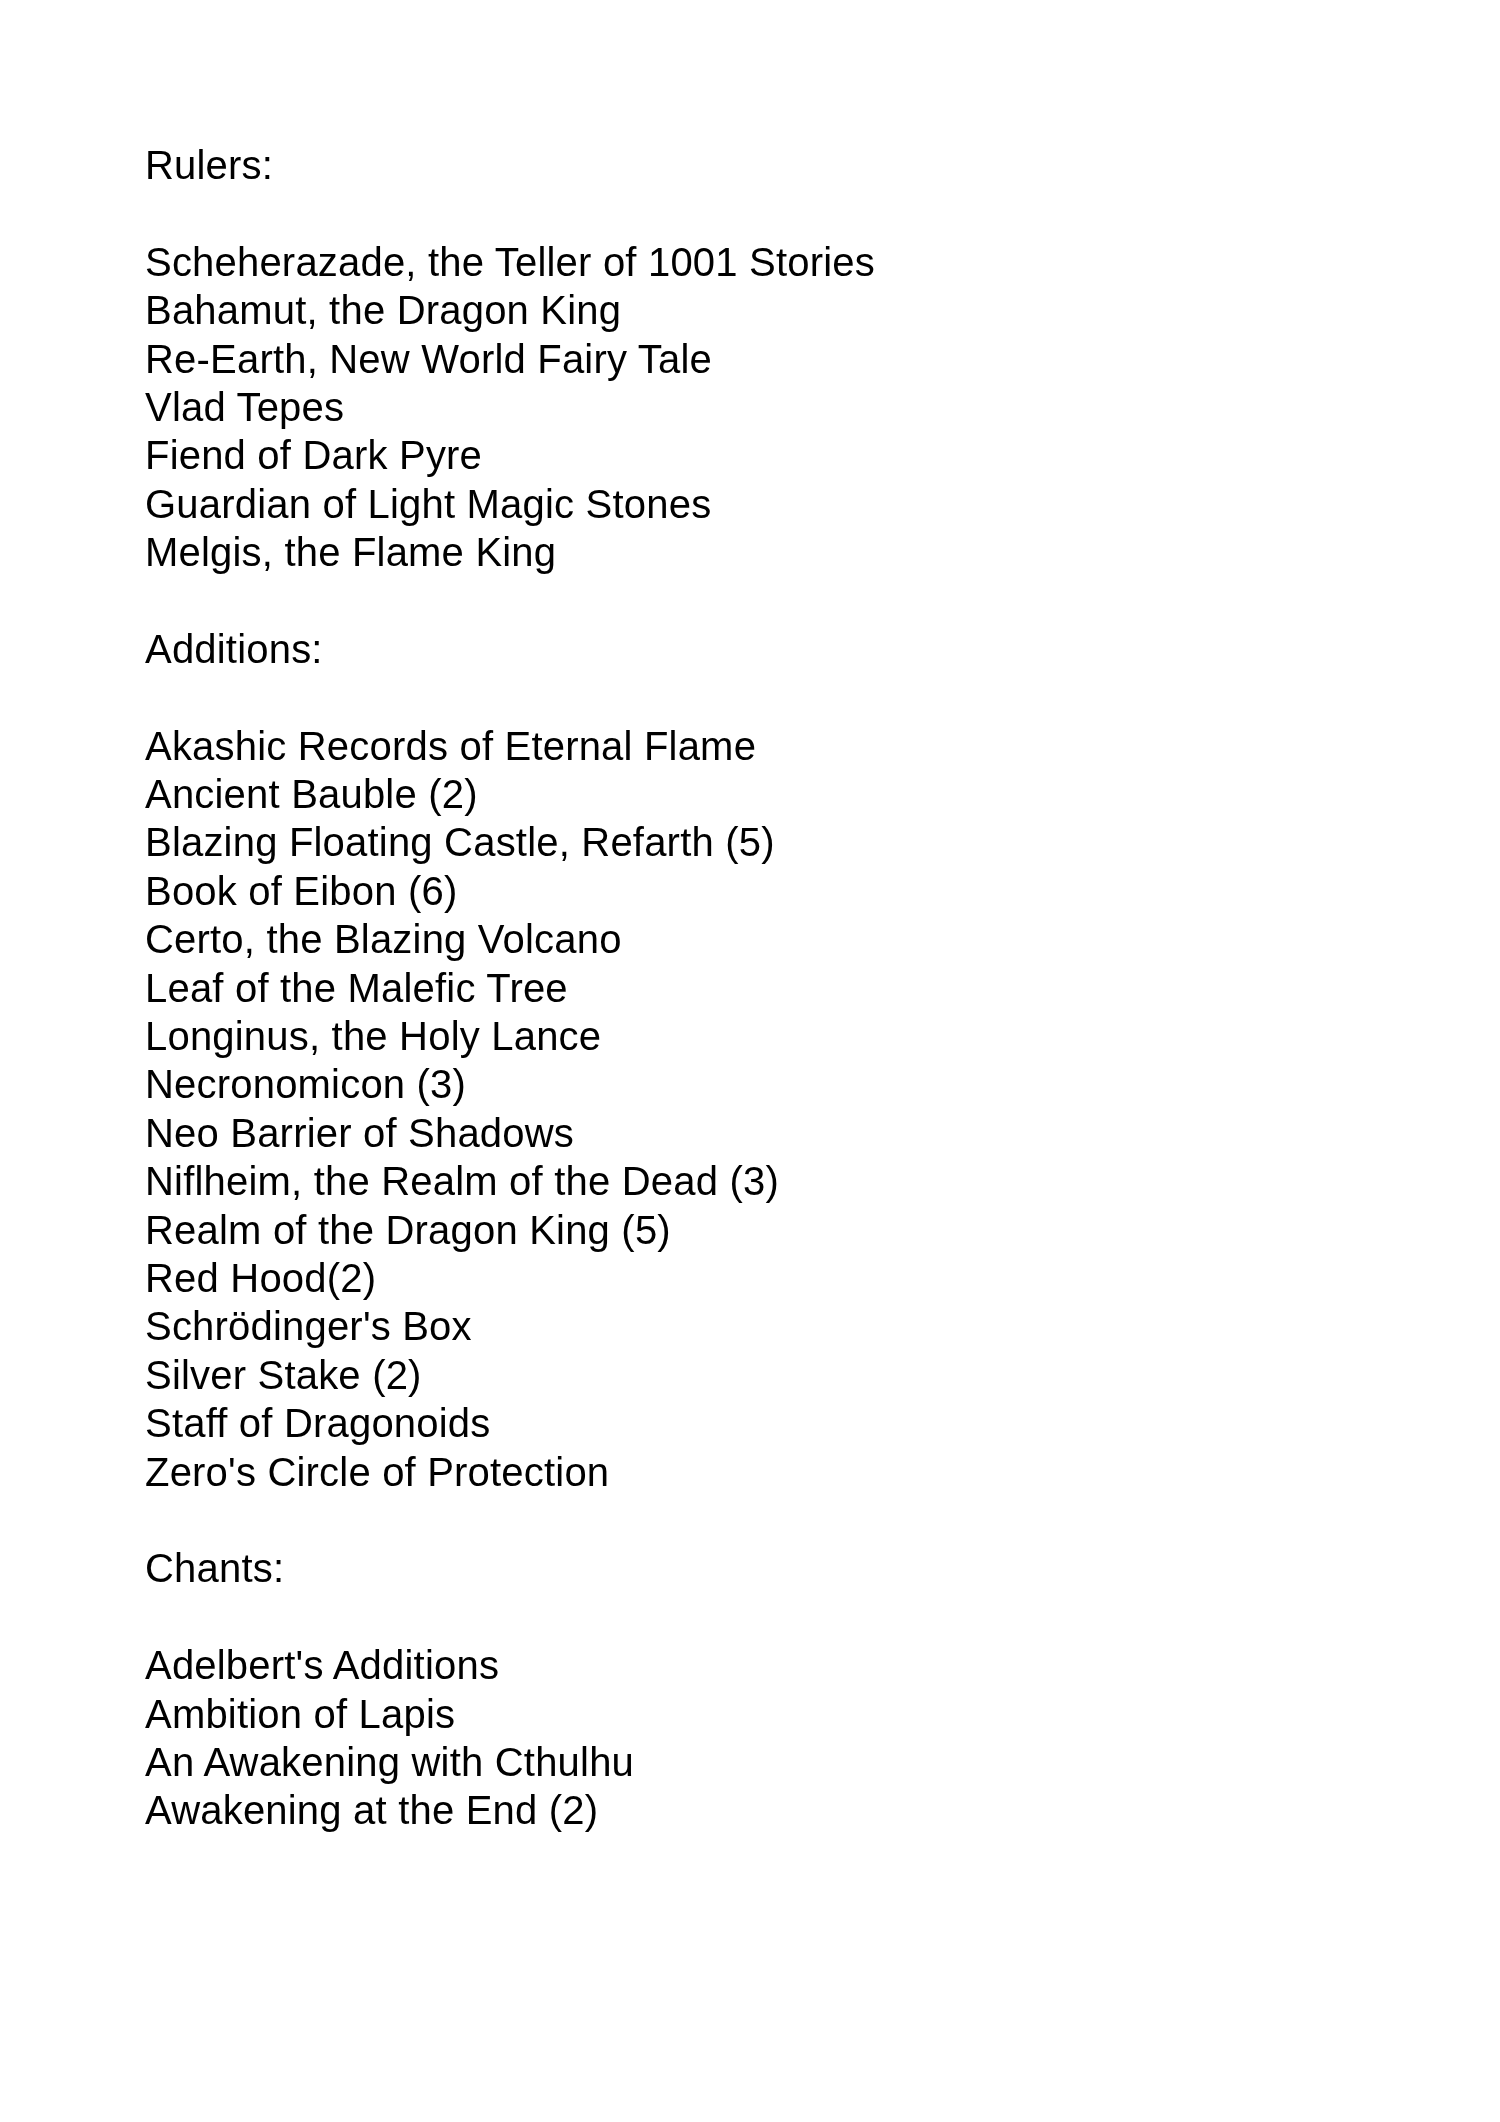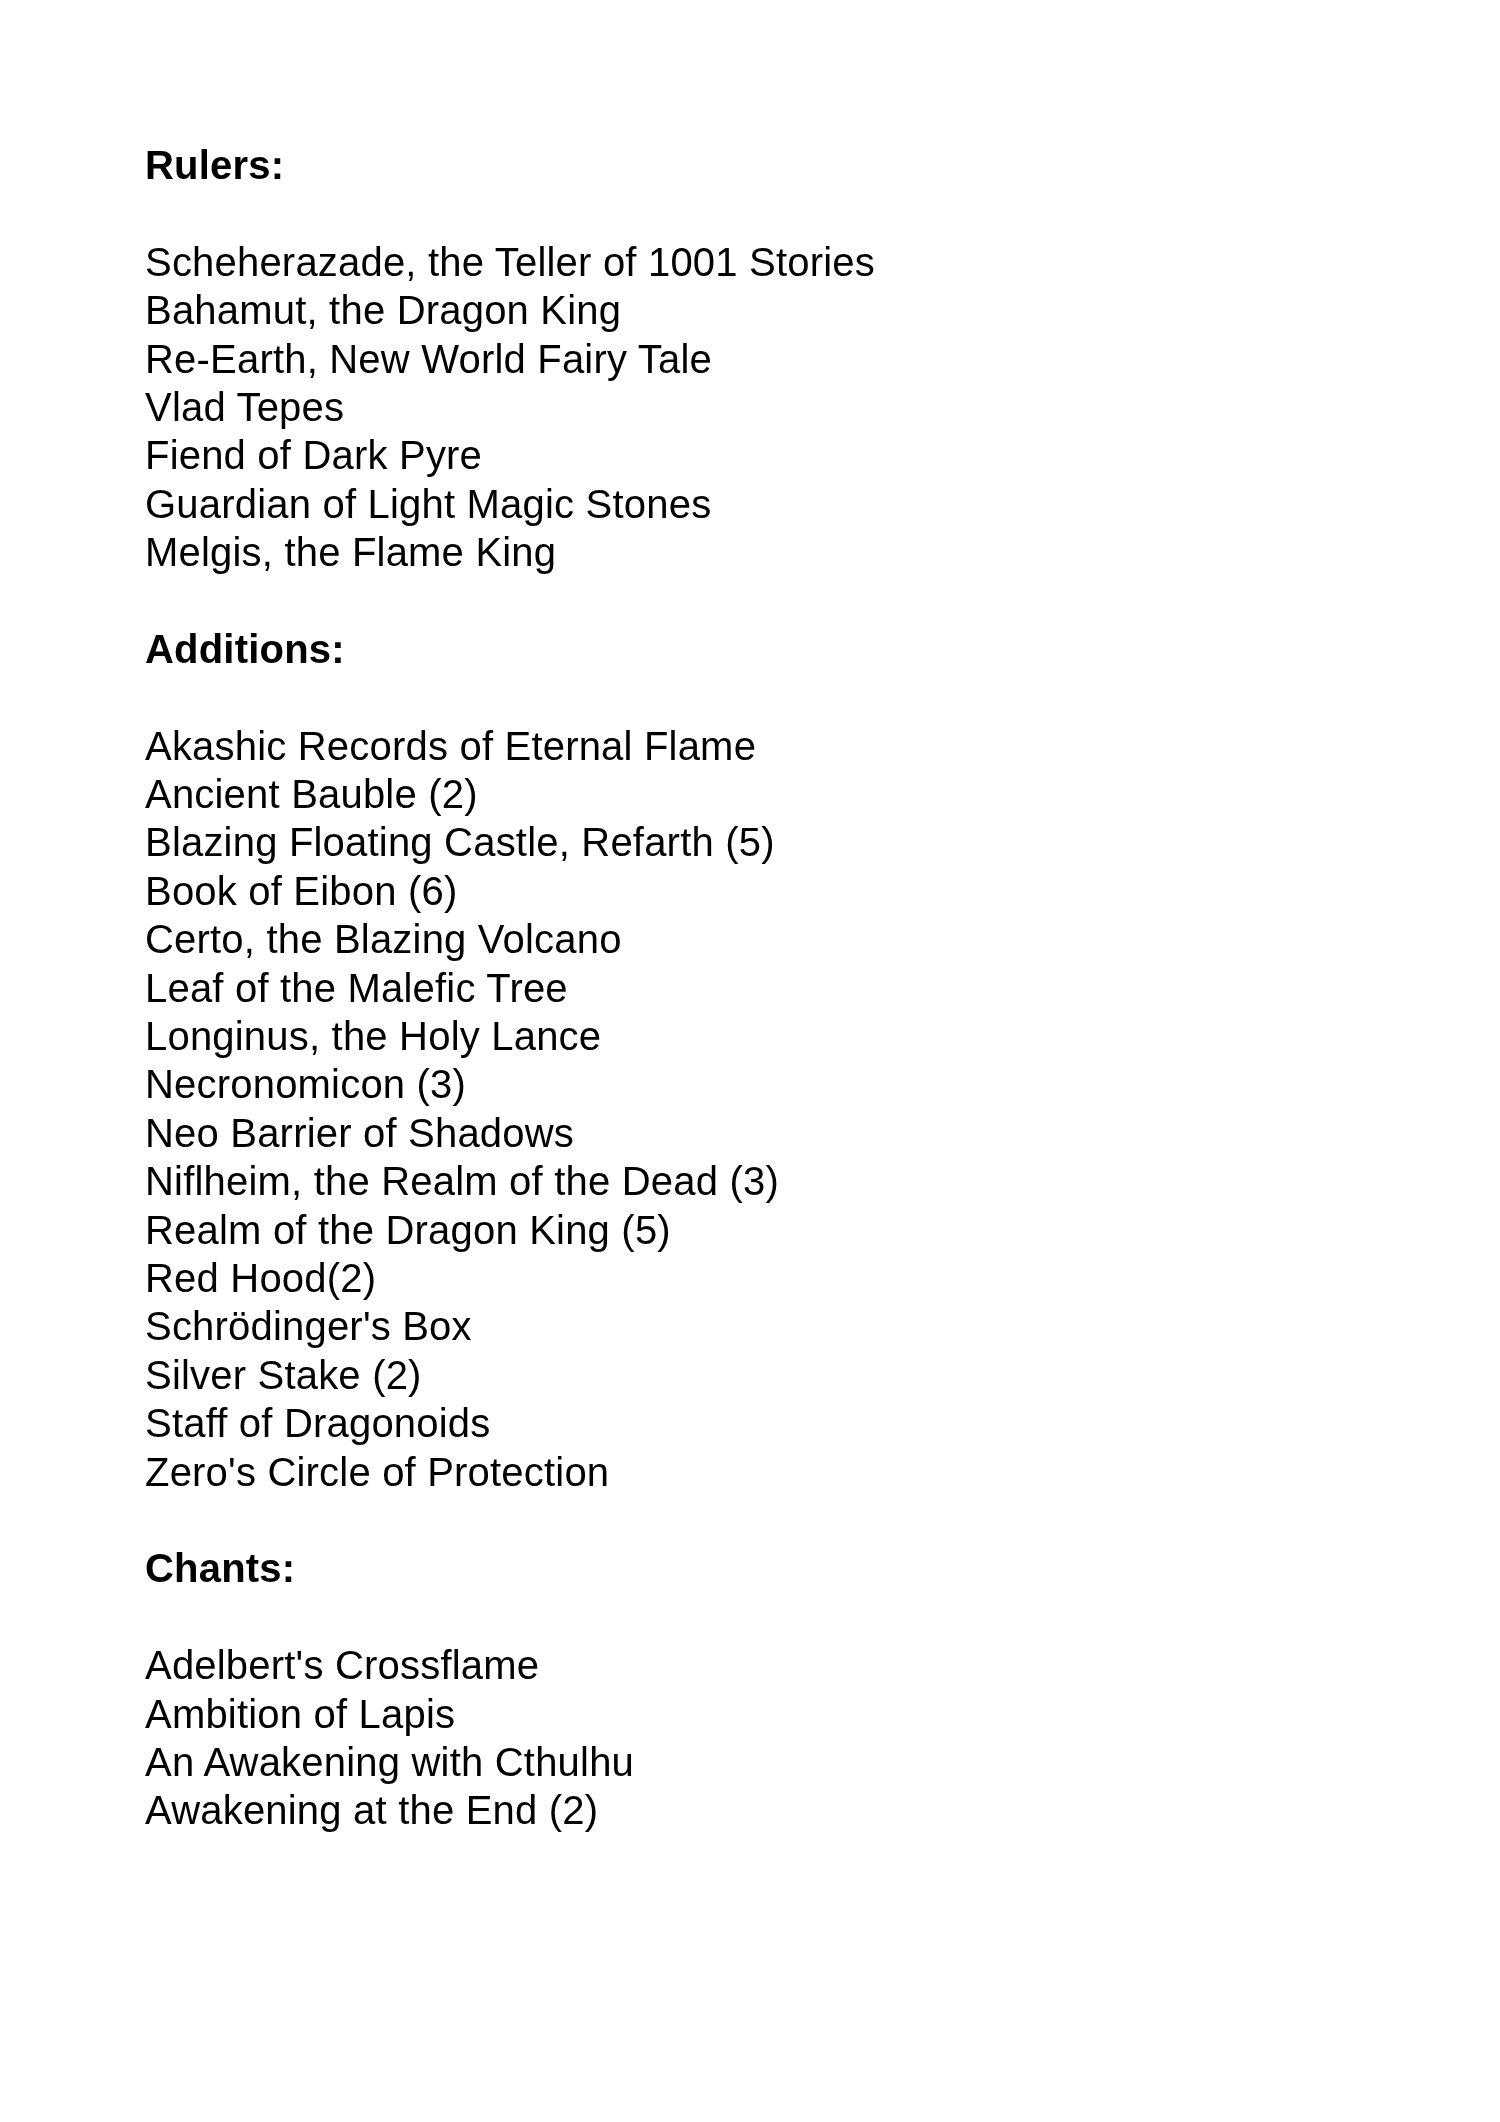--- a/index.html
+++ b/index.html
@@ -23,21 +23,21 @@
     font-size: 40px;
     line-height: 48.4px;
     color: #000000;
     letter-spacing: 0.2px;
   }
   .line {
     height: 48.4px;
     white-space: pre;
   }
   .heading {
-    font-weight: bold;
+    font-weight: normal;
   }
   .blank {
     height: 48.4px;
   }
 </style>
 </head>
 <body>
 
 <div class="canvas">
   <div class="doc" id="doc">
@@ -65,18 +65,18 @@
       <div class="line item">Niflheim, the Realm of the Dead (3)</div>
       <div class="line item">Realm of the Dragon King (5)</div>
       <div class="line item">Red Hood(2)</div>
       <div class="line item">Schrödinger's Box</div>
       <div class="line item">Silver Stake (2)</div>
       <div class="line item">Staff of Dragonoids</div>
       <div class="line item">Zero's Circle of Protection</div>
       <div class="blank"></div>
       <div class="line heading">Chants:</div>
       <div class="blank"></div>
-      <div class="line item">Adelbert's Crossflame</div>
+      <div class="line item">Adelbert's Additions</div>
       <div class="line item">Ambition of Lapis</div>
       <div class="line item">An Awakening with Cthulhu</div>
       <div class="line item">Awakening at the End (2)</div>
     </div>
 </div>
 
 </body></html>

